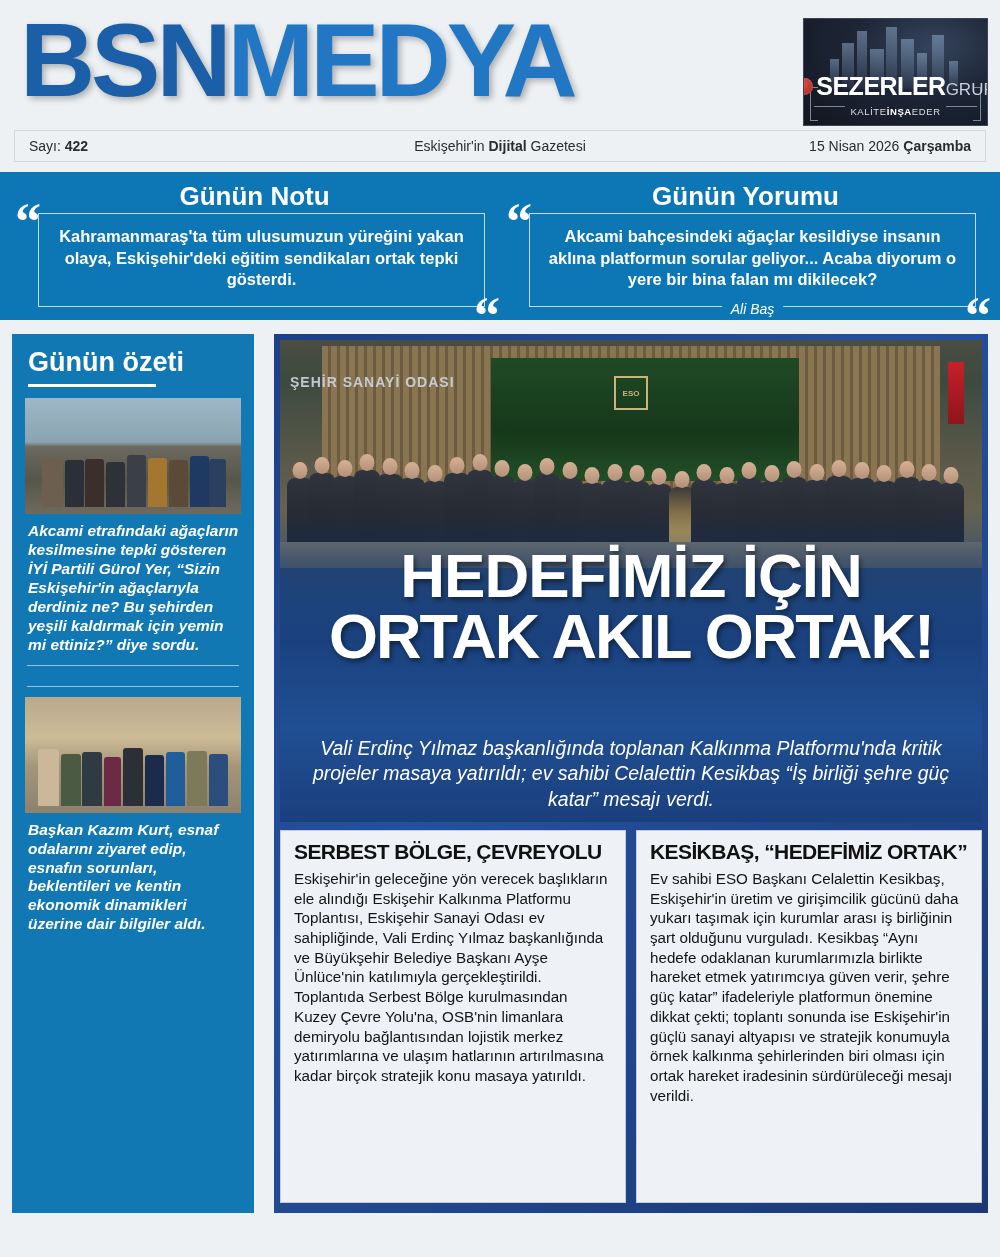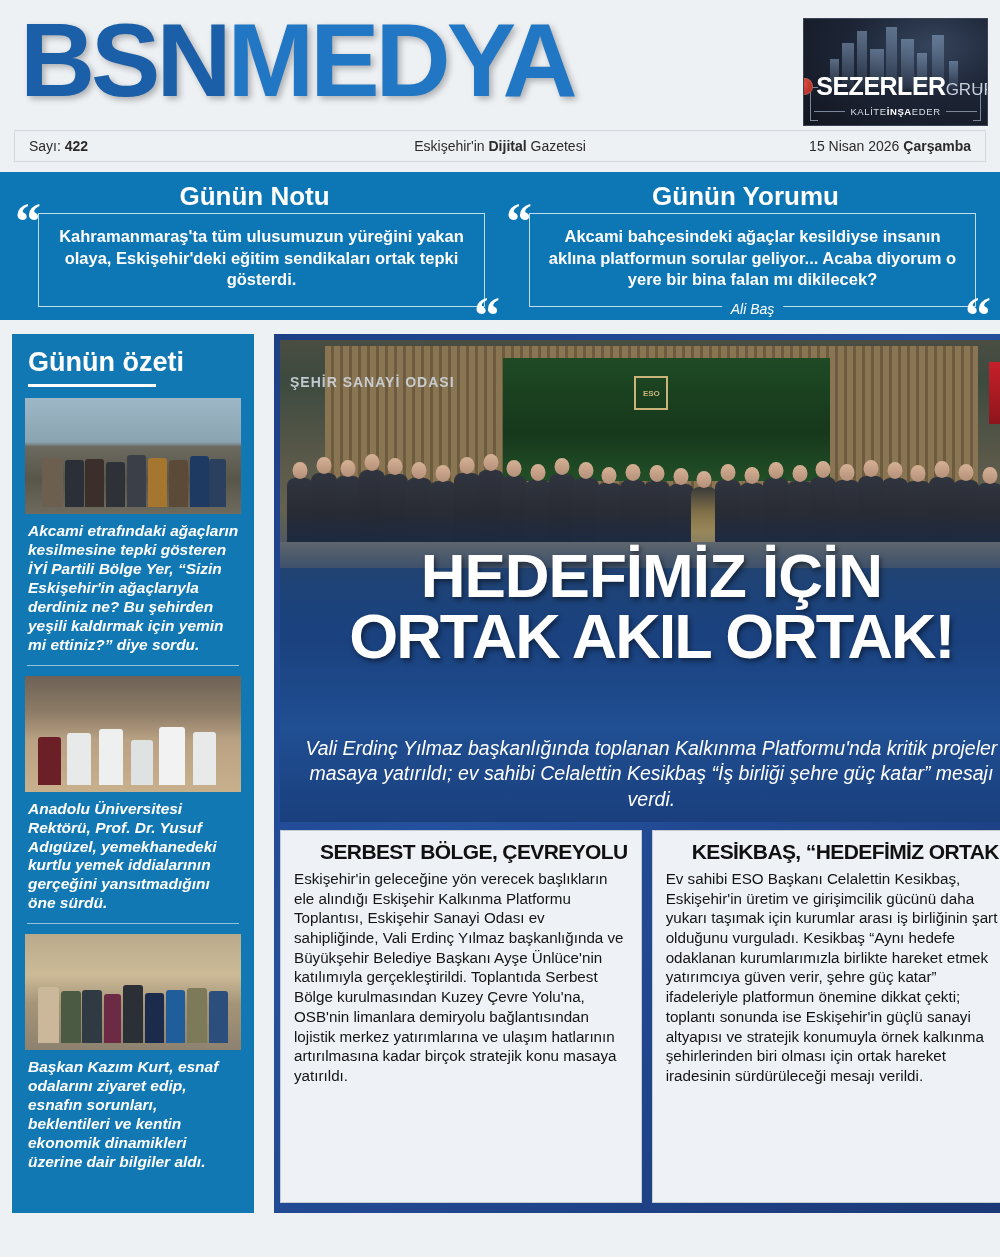--- a/index.html
+++ b/index.html
@@ -43,21 +43,21 @@
   .sponsor .swirl {
     width: 17px; height: 17px; border-radius: 50%;
     background: radial-gradient(circle at 35% 35%, #e8554a, #9c1f18);
     margin-right: 3px; flex: 0 0 auto;
     box-shadow: inset 0 0 2px rgba(255,255,255,0.5);
   }
   .sponsor .sz { color: #fff; font-size: 25px; font-weight: bold; letter-spacing: -0.5px; line-height: 1; }
   .sponsor .gr { color: #c9cfdb; font-size: 17px; font-weight: normal; letter-spacing: 0px; line-height: 1; padding-top: 6px; }
   .sponsor .tagwrap {
     position: absolute; left: 10px; right: 10px; bottom: 8px;
-    display: flex; align-items: center; gap: 5px;
+    display: flex; align-items: flex-start; gap: 5px;
   }
   .sponsor .tagline-rule { flex: 1; height: 1px; background: #7d879a; }
   .sponsor .tag { color: #d9dee8; font-size: 9.5px; letter-spacing: 0.6px; white-space: nowrap; }
   .sponsor .tag b { color: #fff; }
   .sponsor .bracket-l, .sponsor .bracket-r {
     position: absolute; bottom: 4px; width: 8px; height: 34px;
     border: 1px solid #7d879a;
   }
   .sponsor .bracket-l { left: 6px; border-right: none; }
   .sponsor .bracket-r { right: 6px; border-left: none; }
@@ -213,21 +213,20 @@
 
   .cols { display: flex; gap: 10px; margin-top: 8px; flex: 1; }
   .col {
     flex: 1; background: #eef1f5; border: 1px solid #c6ccd4;
     padding: 10px 13px 12px 13px; display: flex; flex-direction: column;
   }
   .col-head {
     font-size: 21px; font-weight: bold; color: #111111;
     letter-spacing: -0.6px; line-height: 1.05; margin-bottom: 6px;
     white-space: nowrap;
-    margin-left: 26px;
   }
   .col-body {
     font-size: 15.2px; line-height: 1.295; color: #141414; text-align: left;
   }
 </style>
 </head>
 <body>
 
 <div class="page">
 
@@ -312,38 +311,25 @@
             <i style="left:14%;width:10%;height:70%;background:#2b3038"></i>
             <i style="left:25%;width:10%;height:72%;background:#3a2f2a"></i>
             <i style="left:36%;width:10%;height:68%;background:#2e3238"></i>
             <i style="left:47%;width:10%;height:78%;background:#3b4048"></i>
             <i style="left:58%;width:10%;height:74%;background:#a4762f"></i>
             <i style="left:69%;width:10%;height:70%;background:#5c4a38"></i>
             <i style="left:80%;width:10%;height:76%;background:#1e3a63"></i>
             <i style="left:90%;width:9%;height:72%;background:#2b3f5e"></i>
           </div>
         </div>
-        <div class="side-cap">Akcami etrafındaki ağaçların kesilmesine tepki gösteren İYİ Partili Bölge Yer, “Sizin Eskişehir'in ağaçlarıyla derdiniz ne? Bu şehirden yeşili kaldırmak için yemin mi ettiniz?” diye sordu.</div>
+        <div class="side-cap">Akcami etrafındaki ağaçların kesilmesine tepki gösteren İYİ Partili Gürol Yer, “Sizin Eskişehir'in ağaçlarıyla derdiniz ne? Bu şehirden yeşili kaldırmak için yemin mi ettiniz?” diye sordu.</div>
       </div>
 
       <div class="side-sep"></div>
 
-      <div class="side-item">
-        <div class="photo p2">
-          <div class="ppl" style="left:4%;right:4%;height:62%">
-            <i style="left:2%;width:12%;height:66%;background:#6b2028"></i>
-            <i style="left:17%;width:12%;height:72%;background:#e8eaea"></i>
-            <i style="left:33%;width:12%;height:78%;background:#eef0ef"></i>
-            <i style="left:49%;width:11%;height:62%;background:#dfe2e2"></i>
-            <i style="left:63%;width:13%;height:80%;background:#f1f2f1"></i>
-            <i style="left:80%;width:12%;height:74%;background:#e7eae9"></i>
-          </div>
-        </div>
-        <div class="side-cap">Anadolu Üniversitesi Rektörü, Prof. Dr. Yusuf Adıgüzel, yemekhanedeki kurtlu yemek iddialarının gerçeğini yansıtmadığını öne sürdü.</div>
-      </div>
 
       <div class="side-sep"></div>
 
       <div class="side-item">
         <div class="photo p3">
           <div class="ppl" style="left:5%;right:5%;height:64%">
             <i style="left:1%;width:11%;height:76%;background:#cbb79a"></i>
             <i style="left:13%;width:10%;height:70%;background:#4b5a43"></i>
             <i style="left:24%;width:10%;height:72%;background:#2f3a42"></i>
             <i style="left:35%;width:9%;height:66%;background:#6d2a45"></i>

